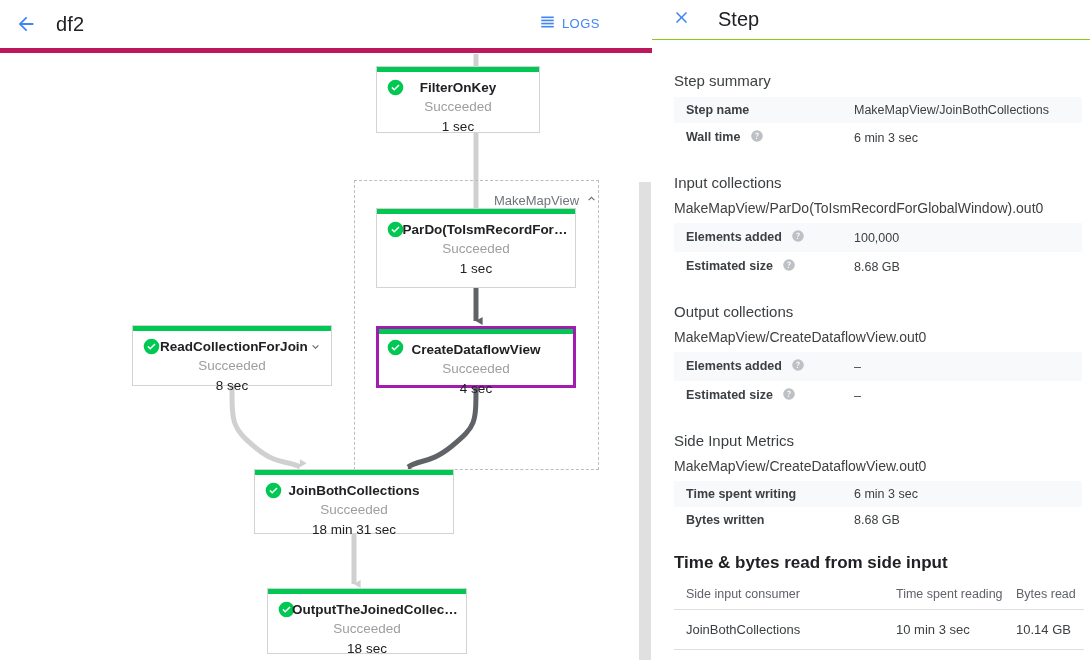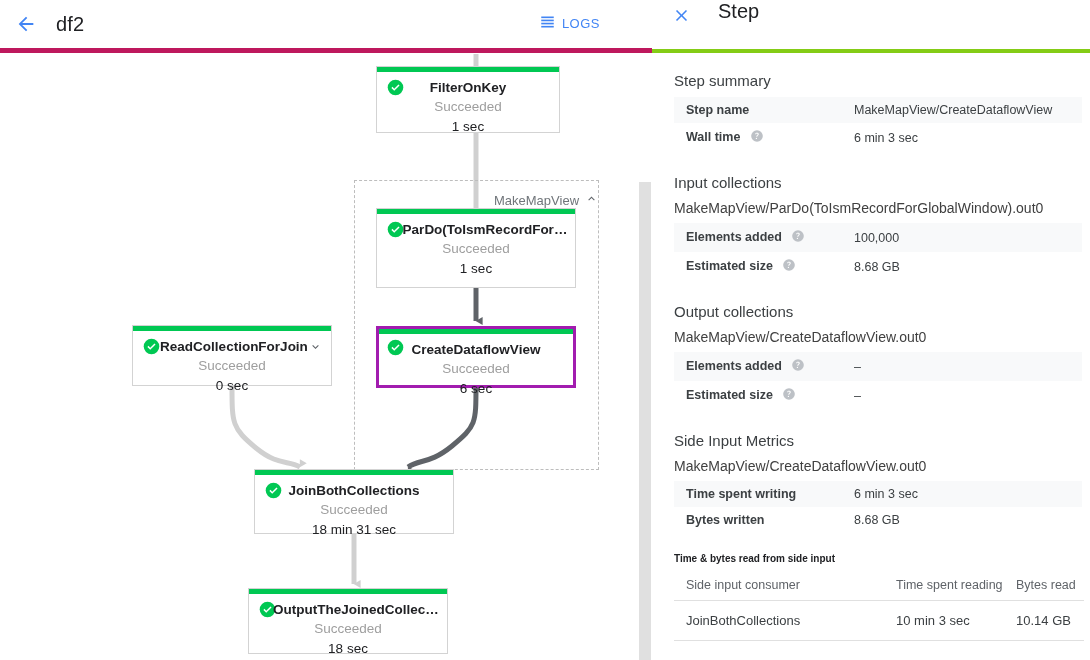--- a/index.html
+++ b/index.html
@@ -130,23 +130,23 @@
   
   #right-pane {
     position: relative;
     width: 438px; height: 660px;
     flex: 0 0 438px;
     background: #fff;
     overflow: hidden;
   }
   #step-header {
     position: relative;
-    height: 53px;
-    border-bottom: 4px solid #84cc16;
-    display: flex; 
+    height: 40px;
+    border-bottom: 1px solid #84cc16;
+    display: flex; align-items: center;
   }
   #close-btn {
     width: 34px; height: 34px; margin-left: 12px;
     display: flex; align-items: center; justify-content: center;
     cursor: pointer; border-radius: 50%;
   }
   #step-header-title {
     margin-left: 20px; font-size: 20px; color: #202124;
   }
 
@@ -169,21 +169,21 @@
   table.kv tr.alt { background: #f8f9fa; }
   table.kv td { padding: 6px 0 6px 12px; font-size: 12.5px; vertical-align: middle; }
   td.kv-key { width: 168px; font-weight: bold; color: #3c4043; }
   td.kv-val { color: #3c4043; font-weight: 400; font-size: 13px; }
   .help-icon {
     display: inline-block; vertical-align: -2px; margin-left: 6px;
   }
 
   
   .subheading {
-    font-size: 10px; font-weight: bold; color: #202124;
+    font-size: 17px; font-weight: bold; color: #202124;
     margin: 20px 0 2px 0;
   }
   table.sit { border-collapse: collapse; width: 410px; table-layout: fixed; margin-top: 6px; }
   table.sit th {
     font-size: 12.5px; font-weight: 400; color: #5f6368;
     text-align: left; padding: 8px 0 8px 12px;
     border-bottom: 1px solid #e0e0e0;
   }
   table.sit th.num, table.sit td.num { text-align: left; }
   table.sit td {
@@ -251,21 +251,21 @@
       <div class="group-box" style="left:354px; top:126px; width:245px; height:290px;"></div>
       <div class="group-label" style="left:494px; top:138px;text-align:center;">
         <span>MakeMapView</span>
         <span>
           <svg width="13" height="13" viewBox="0 0 24 24" fill="#5f6368">
             <path d="M12 8.5l-6 6 1.4 1.4 4.6-4.6 4.6 4.6L18 14.5z"></path>
           </svg>
         </span>
       </div>
 
-      <div class="node" style="left:376px; top:12px; width:184px; height:67px;">
+      <div class="node" style="left:376px; top:12px; width:164px; height:67px;">
         <div class="status-bar"></div>
         <span class="node-check">
           <svg width="17" height="17" viewBox="0 0 24 24">
             <circle cx="12" cy="12" r="11" fill="#00c853"></circle>
             <path d="M10.2 16.6l-4-4 1.5-1.5 2.5 2.5 6-6 1.5 1.5z" fill="#fff"></path>
           </svg>
         </span>
         <div class="node-body">
           <div class="node-title">FilterOnKey</div>
           <div class="node-state">Succeeded</div>
@@ -292,60 +292,60 @@
         <div class="status-bar"></div>
         <span class="node-check">
           <svg width="17" height="17" viewBox="0 0 24 24">
             <circle cx="12" cy="12" r="11" fill="#00c853"></circle>
             <path d="M10.2 16.6l-4-4 1.5-1.5 2.5 2.5 6-6 1.5 1.5z" fill="#fff"></path>
           </svg>
         </span>
         <div class="node-body">
           <div class="node-title">CreateDataflowView</div>
           <div class="node-state">Succeeded</div>
-          <div class="node-time">6 sec</div>
+          <div class="node-time">4 sec</div>
         </div>
       </div>
 
       <div class="node" style="left:132px; top:271px; width:200px; height:61px;">
         <div class="status-bar"></div>
         <span class="node-check">
           <svg width="17" height="17" viewBox="0 0 24 24">
             <circle cx="12" cy="12" r="11" fill="#00c853"></circle>
             <path d="M10.2 16.6l-4-4 1.5-1.5 2.5 2.5 6-6 1.5 1.5z" fill="#fff"></path>
           </svg>
         </span>
         <span class="node-chevron">
           <svg width="13" height="13" viewBox="0 0 24 24" fill="#5f6368">
             <path d="M7.4 9.1L12 13.7l4.6-4.6L18 10.5l-6 6-6-6z"></path>
           </svg>
         </span>
         <div class="node-body">
           <div class="node-title" style="margin-left:4px;">ReadCollectionForJoin</div>
           <div class="node-state">Succeeded</div>
-          <div class="node-time">0 sec</div>
+          <div class="node-time">8 sec</div>
         </div>
       </div>
 
       <div class="node" style="left:254px; top:415px; width:200px; height:65px;">
         <div class="status-bar"></div>
         <span class="node-check">
           <svg width="17" height="17" viewBox="0 0 24 24">
             <circle cx="12" cy="12" r="11" fill="#00c853"></circle>
             <path d="M10.2 16.6l-4-4 1.5-1.5 2.5 2.5 6-6 1.5 1.5z" fill="#fff"></path>
           </svg>
         </span>
         <div class="node-body">
           <div class="node-title">JoinBothCollections</div>
           <div class="node-state">Succeeded</div>
           <div class="node-time">18 min 31 sec</div>
         </div>
       </div>
 
-      <div class="node" style="left:248px; top:534px; width:200px; height:66px;">
+      <div class="node" style="left:267px; top:534px; width:200px; height:66px;">
         <div class="status-bar"></div>
         <span class="node-check">
           <svg width="17" height="17" viewBox="0 0 24 24">
             <circle cx="12" cy="12" r="11" fill="#00c853"></circle>
             <path d="M10.2 16.6l-4-4 1.5-1.5 2.5 2.5 6-6 1.5 1.5z" fill="#fff"></path>
           </svg>
         </span>
         <div class="node-body">
           <div class="node-title" style="margin-left:16px;">OutputTheJoinedCollec…</div>
           <div class="node-state">Succeeded</div>
@@ -374,21 +374,21 @@
       <div id="step-header-title">Step</div>
     </div>
 
     <div id="step-content">
 
       <div class="section-heading">Step summary</div>
       <table class="kv">
         <tbody>
             <tr class="alt">
           <td class="kv-key">Step name</td>
-          <td class="kv-val">MakeMapView/CreateDataflowView</td>
+          <td class="kv-val">MakeMapView/JoinBothCollections</td>
         </tr>
         <tr>
           <td class="kv-key">
             <span>Wall time</span>
             <span class="help-icon">
               <svg width="14" height="14" viewBox="0 0 24 24" fill="#bdc1c6">
                 <circle cx="12" cy="12" r="10"></circle>
                 <path d="M11.9 6.5c-1.9 0-3.1 1.1-3.3 2.6h1.8c.1-.7.6-1.2 1.4-1.2.8 0 1.3.5 1.3 1.1 0 .6-.3.9-1.1 1.5-.8.6-1.2 1.1-1.2 2.2v.4h1.8v-.3c0-.7.3-1 1.1-1.6.9-.7 1.3-1.3 1.3-2.3 0-1.5-1.2-2.4-3.1-2.4zm-.9 8.5a1.1 1.1 0 1 0 0 2.2 1.1 1.1 0 0 0 0-2.2z" fill="#fff"></path>
               </svg>
             </span>

